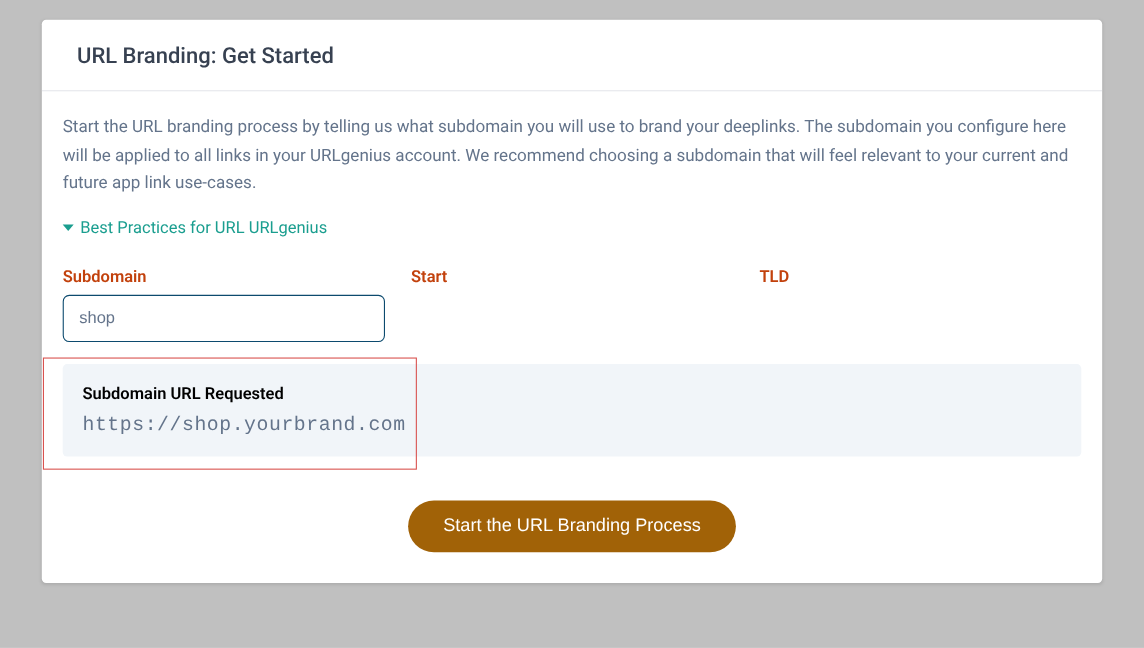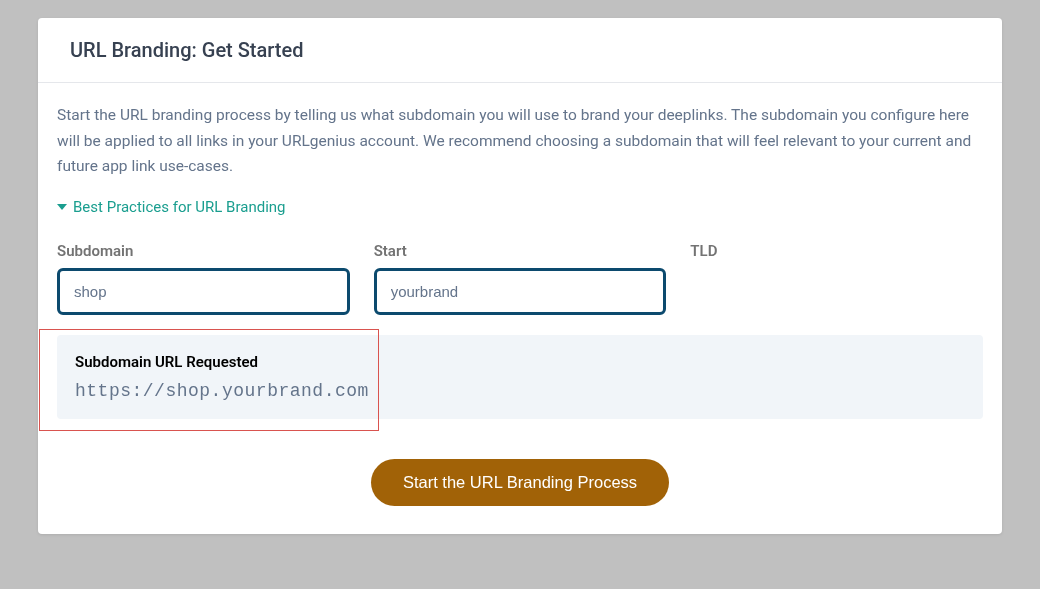--- a/index.html
+++ b/index.html
@@ -56,25 +56,25 @@
       margin-bottom: 20px;
     }
     .field {
       flex: 1;
       display: flex;
       flex-direction: column;
     }
     .field label {
       font-size: 15px;
       font-weight: 600;
-      color: #737373;
+      color: #c2410c;
       margin-bottom: 8px;
     }
     .field input {
-      border: 3px solid #0c4a6e;
+      border: 1px solid #0c4a6e;
       border-radius: 6px;
       padding: 12px 14px;
       font-size: 15px;
       color: #64748b;
       outline: none;
     }
     .result-box {
       background: #f1f5f9;
       border-radius: 4px;
       padding: 18px 18px;
@@ -121,31 +121,30 @@
 
 <div class="card">
   <div class="card-header">
     <h2>URL Branding: Get Started</h2>
   </div>
   <div class="card-body">
     <p class="intro">Start the URL branding process by telling us what subdomain you will use to brand your deeplinks. The subdomain you configure here will be applied to all links in your URLgenius account. We recommend choosing a subdomain that will feel relevant to your current and future app link use-cases.</p>
 
     <div class="accordion-toggle">
       <span class="chev"></span>
-      <span>Best Practices for URL Branding</span>
+      <span>Best Practices for URL URLgenius</span>
     </div>
 
     <div class="fields">
       <div class="field">
         <label>Subdomain</label>
         <input type="text" value="shop" style="">
       </div>
       <div class="field">
         <label>Start</label>
-        <input type="text" value="yourbrand" style="">
       </div>
       <div class="field">
         <label>TLD</label>
       </div>
     </div>
 
     <div class="result-box">
       <div class="highlight-rect"></div>
       <div class="result-title">Subdomain URL Requested</div>
       <div class="result-url">https://shop.yourbrand.com</div>

